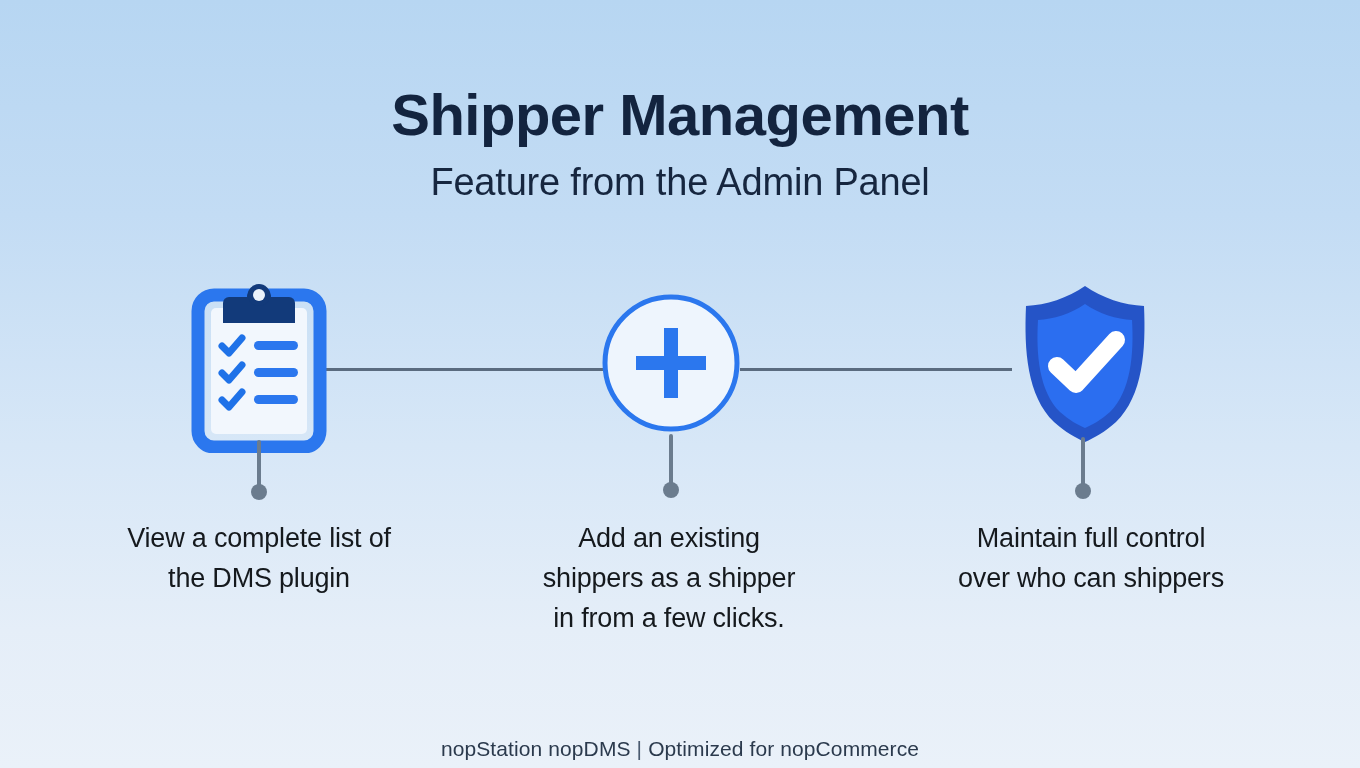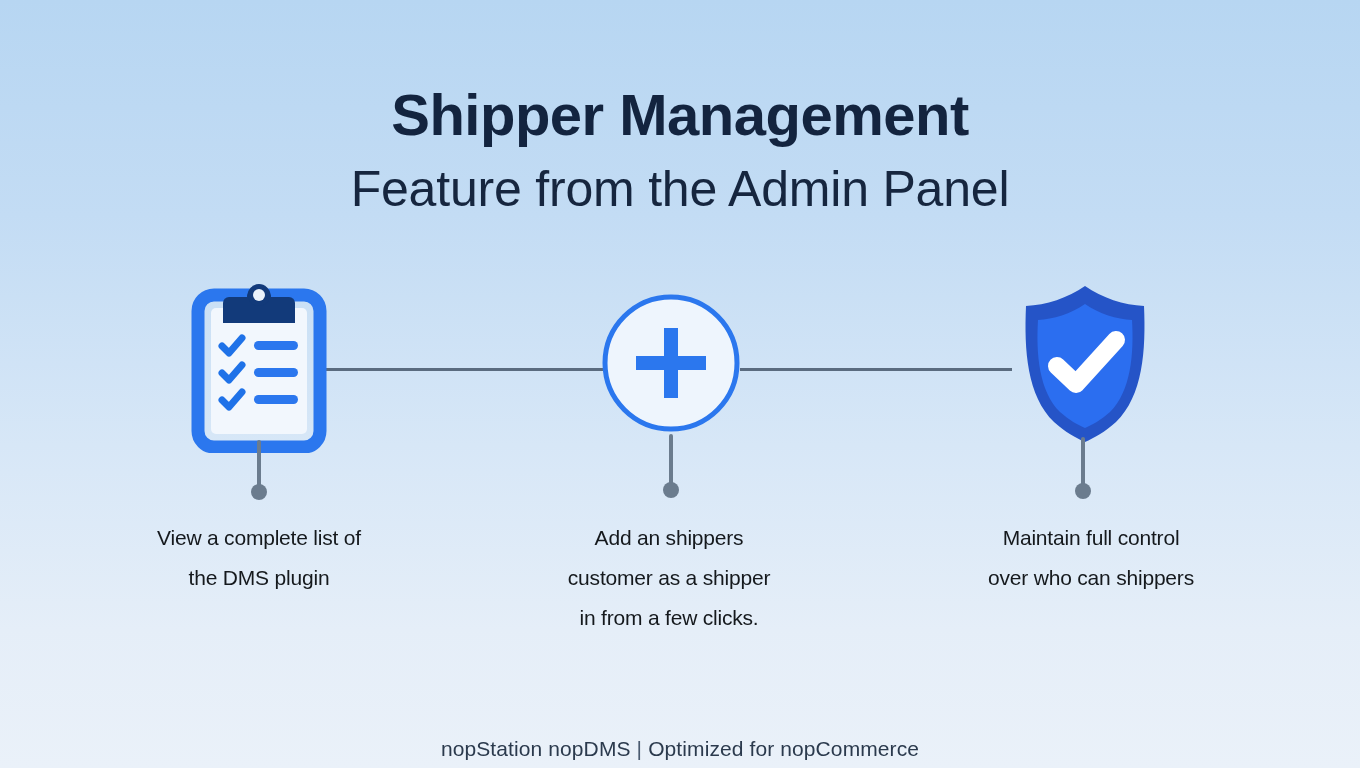--- a/index.html
+++ b/index.html
@@ -29,21 +29,21 @@
   }
   .title {
     font-size: 58px;
     font-weight: bold;
     color: #13243f;
     letter-spacing: -0.5px;
     line-height: 1.08;
     margin: 0;
   }
   .subtitle {
-    font-size: 50px;
+    font-size: 38px;
     font-weight: normal;
     color: #16263f;
     letter-spacing: -0.2px;
     line-height: 1.12;
     margin: 14px 0 0 0;
   }
 
   
   .icon-row {
     position: absolute;
@@ -100,21 +100,21 @@
     position: absolute;
     top: 518px;
     left: 0;
     width: 1360px;
     height: 130px;
   }
   .caption {
     position: absolute;
     top: 0;
     text-align: center;
-    font-size: 21px;
+    font-size: 27px;
     line-height: 40px;
     color: #15191d;
     letter-spacing: -0.2px;
   }
   .caption.c1 { left: 59px;  width: 400px; }
   .caption.c2 { left: 479px; width: 380px; }
   .caption.c3 { left: 891px; width: 400px; }
   .caption .line { display: block; }
 
   
@@ -191,22 +191,22 @@
   <div class="dot d2"></div>
   <div class="stem st3"></div>
   <div class="dot d3"></div>
 
   <div class="captions">
     <div class="caption c1">
       <span class="line">View a complete list of</span>
       <span class="line">the DMS plugin</span>
     </div>
     <div class="caption c2">
-      <span class="line">Add an shippers</span>
-      <span class="line">customer as a shipper</span>
+      <span class="line">Add an existing</span>
+      <span class="line">shippers as a shipper</span>
       <span class="line">in from a few clicks.</span>
     </div>
     <div class="caption c3">
       <span class="line">Maintain full control</span>
       <span class="line">over who can shippers</span>
     </div>
   </div>
 
   <div class="footer">
     <span>nopStation nopDMS</span><span class="sep">|</span><span>Optimized for nopCommerce</span>

